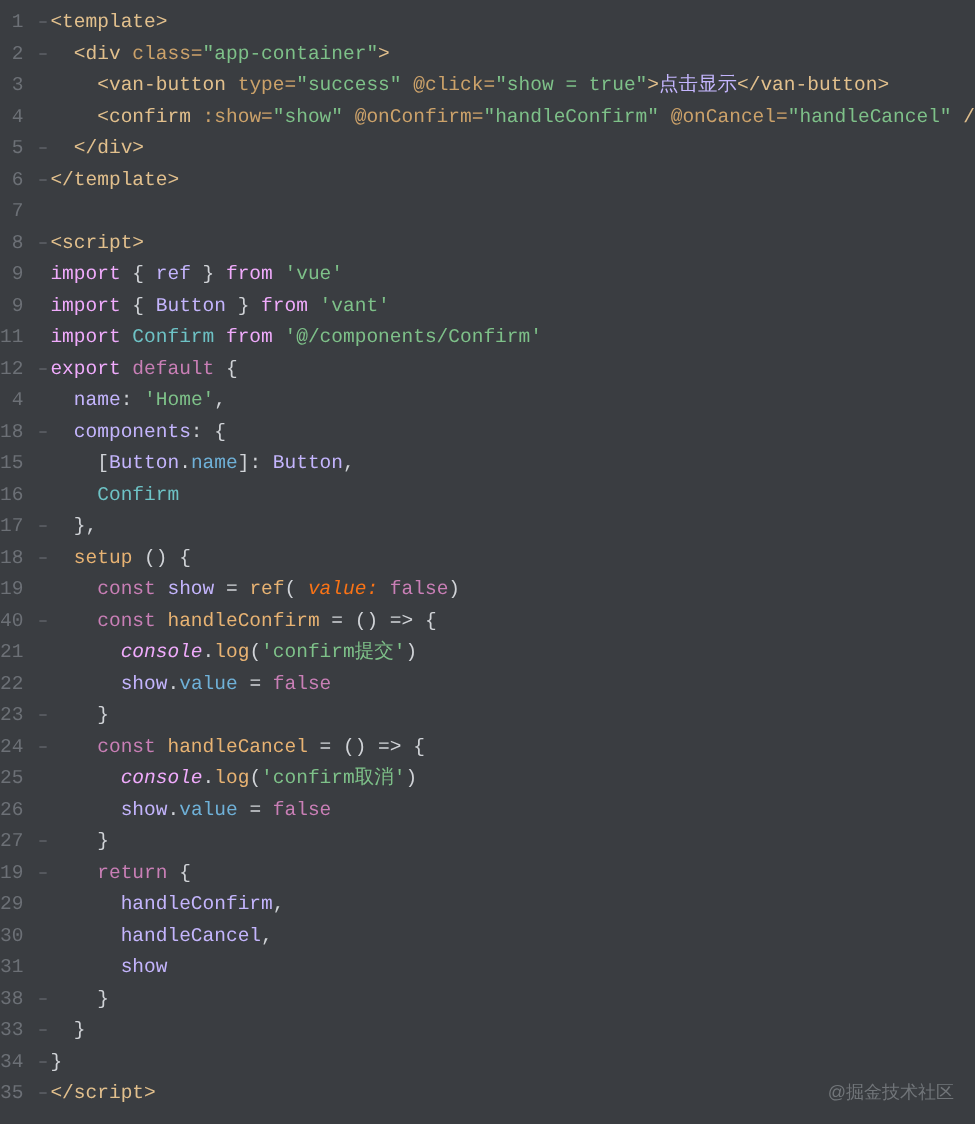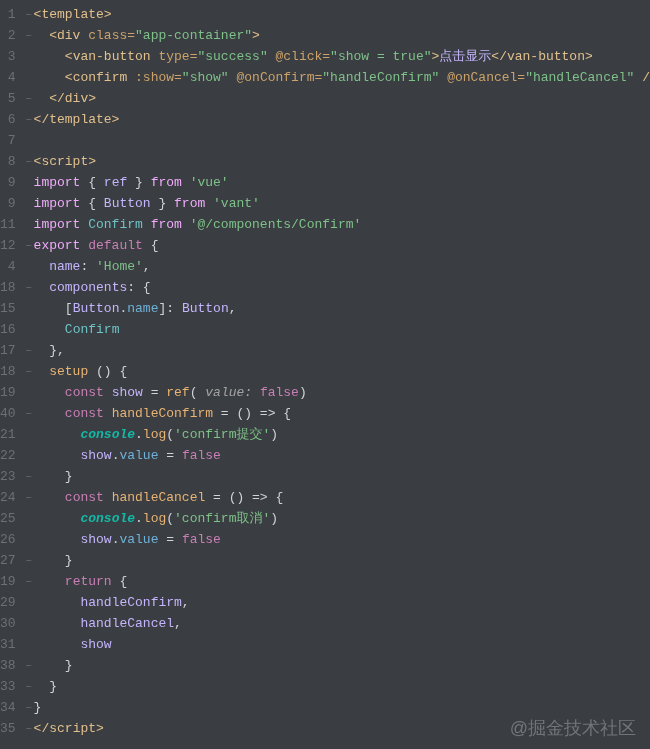--- a/index.html
+++ b/index.html
@@ -39,32 +39,32 @@
   .fold { font-size: 10px; display: inline-block; width: 10px; }
 
   
   .ty   { color: #e2c08d; }  
   .tc   { color: #cca26a; }  
   .kw   { color: #c97fb6; }  
   .kw2  { color: #f0abfc; }  
   .id   { color: #c4b5fd; }  
   .fn   { color: #e8b373; }  
   .str  { color: #7ec189; }  
-  .cm   { color: #14b8a6; font-style: italic; font-weight: bold; }
+  .cm   { color: #f0abfc; font-style: italic; }
   .at   { color: #d0d3d7; }  
   .blue { color: #6fb1d8; }  
   .cyan { color: #6ec3c6; }
-  .param{ color: #a3a3a3; font-style: italic; }
+  .param{ color: #f97316; font-style: italic; }
 
   .watermark {
     position: absolute;
     bottom: 10px;
     right: 14px;
     color: #717579;
-    font-size: 18px;
+    font-size: 12px;
     font-family: sans-serif;
   }
 </style>
 </head>
 <body>
 
 <div class="editor">
   <div class="gutter" id="gutter">
       <div class="line">1</div>
       <div class="line">2</div>

